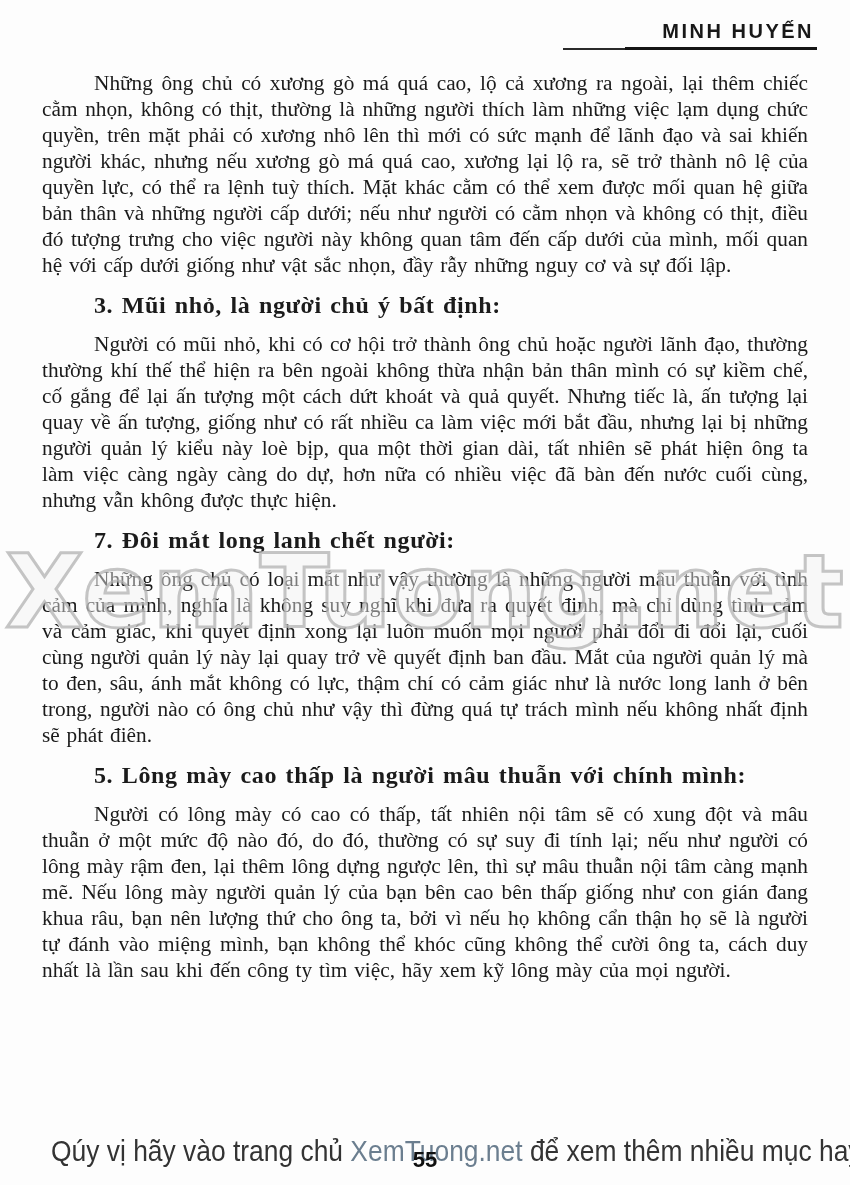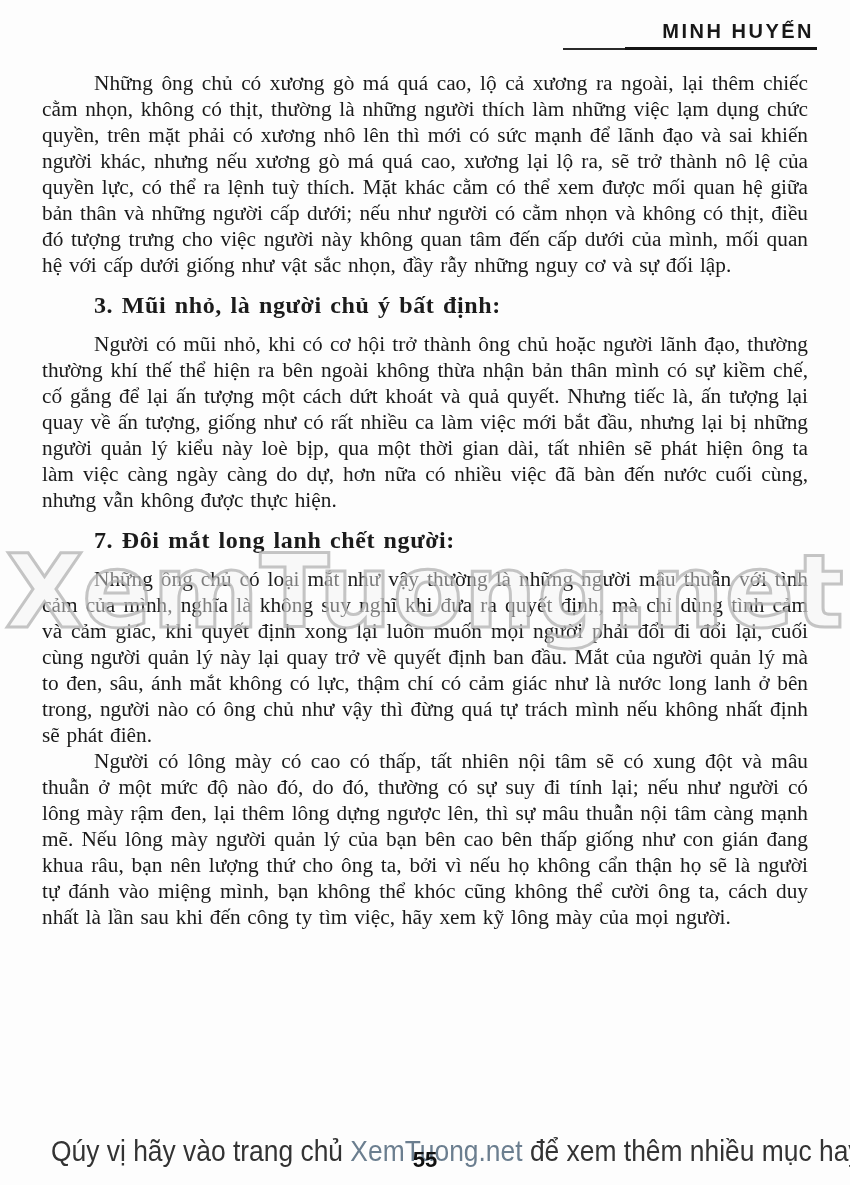--- a/index.html
+++ b/index.html
@@ -137,20 +137,21 @@
     <span class="author">MINH HUYẾN</span>
   </div>
   <div class="header-rule"></div>
 
   <main class="content">
     <p>Những ông chủ có xương gò má quá cao, lộ cả xương ra ngoài, lại thêm chiếc cằm nhọn, không có thịt, thường là những người thích làm những việc lạm dụng chức quyền, trên mặt phải có xương nhô lên thì mới có sức mạnh để lãnh đạo và sai khiến người khác, nhưng nếu xương gò má quá cao, xương lại lộ ra, sẽ trở thành nô lệ của quyền lực, có thể ra lệnh tuỳ thích. Mặt khác cằm có thể xem được mối quan hệ giữa bản thân và những người cấp dưới; nếu như người có cằm nhọn và không có thịt, điều đó tượng trưng cho việc người này không quan tâm đến cấp dưới của mình, mối quan hệ với cấp dưới giống như vật sắc nhọn, đầy rẫy những nguy cơ và sự đối lập.</p>
     <p class="h">3. Mũi nhỏ, là người chủ ý bất định:</p>
     <p>Người có mũi nhỏ, khi có cơ hội trở thành ông chủ hoặc người lãnh đạo, thường thường khí thế thể hiện ra bên ngoài không thừa nhận bản thân mình có sự kiềm chế, cố gắng để lại ấn tượng một cách dứt khoát và quả quyết. Nhưng tiếc là, ấn tượng lại quay về ấn tượng, giống như có rất nhiều ca làm việc mới bắt đầu, nhưng lại bị những người quản lý kiểu này loè bịp, qua một thời gian dài, tất nhiên sẽ phát hiện ông ta làm việc càng ngày càng do dự, hơn nữa có nhiều việc đã bàn đến nước cuối cùng, nhưng vẫn không được thực hiện.</p>
     <p class="h">7. Đôi mắt long lanh chết người:</p>
     <p>Những ông chủ có loại mắt như vậy thường là những người mâu thuẫn với tình cảm của mình, nghĩa là không suy nghĩ khi đưa ra quyết định, mà chỉ dùng tình cảm và cảm giác, khi quyết định xong lại luôn muốn mọi người phải đổi đi đổi lại, cuối cùng người quản lý này lại quay trở về quyết định ban đầu. Mắt của người quản lý mà to đen, sâu, ánh mắt không có lực, thậm chí có cảm giác như là nước long lanh ở bên trong, người nào có ông chủ như vậy thì đừng quá tự trách mình nếu không nhất định sẽ phát điên.</p>
+    <p class="h">5. Lông mày cao thấp là người mâu thuẫn với chính mình:</p>
     <p>Người có lông mày có cao có thấp, tất nhiên nội tâm sẽ có xung đột và mâu thuẫn ở một mức độ nào đó, do đó, thường có sự suy đi tính lại; nếu như người có lông mày rậm đen, lại thêm lông dựng ngược lên, thì sự mâu thuẫn nội tâm càng mạnh mẽ. Nếu lông mày người quản lý của bạn bên cao bên thấp giống như con gián đang khua râu, bạn nên lượng thứ cho ông ta, bởi vì nếu họ không cẩn thận họ sẽ là người tự đánh vào miệng mình, bạn không thể khóc cũng không thể cười ông ta, cách duy nhất là lần sau khi đến công ty tìm việc, hãy xem kỹ lông mày của mọi người.</p>
   </main>
 
   <div class="watermark">XemTuong.net</div>
 
   <div class="footer-text">
     <span>Qúy vị hãy vào trang chủ </span><a class="site-link">XemTuong.net</a><span> để xem thêm nhiều mục hay khác</span>
   </div>
 
   <div class="page-number">55</div>

